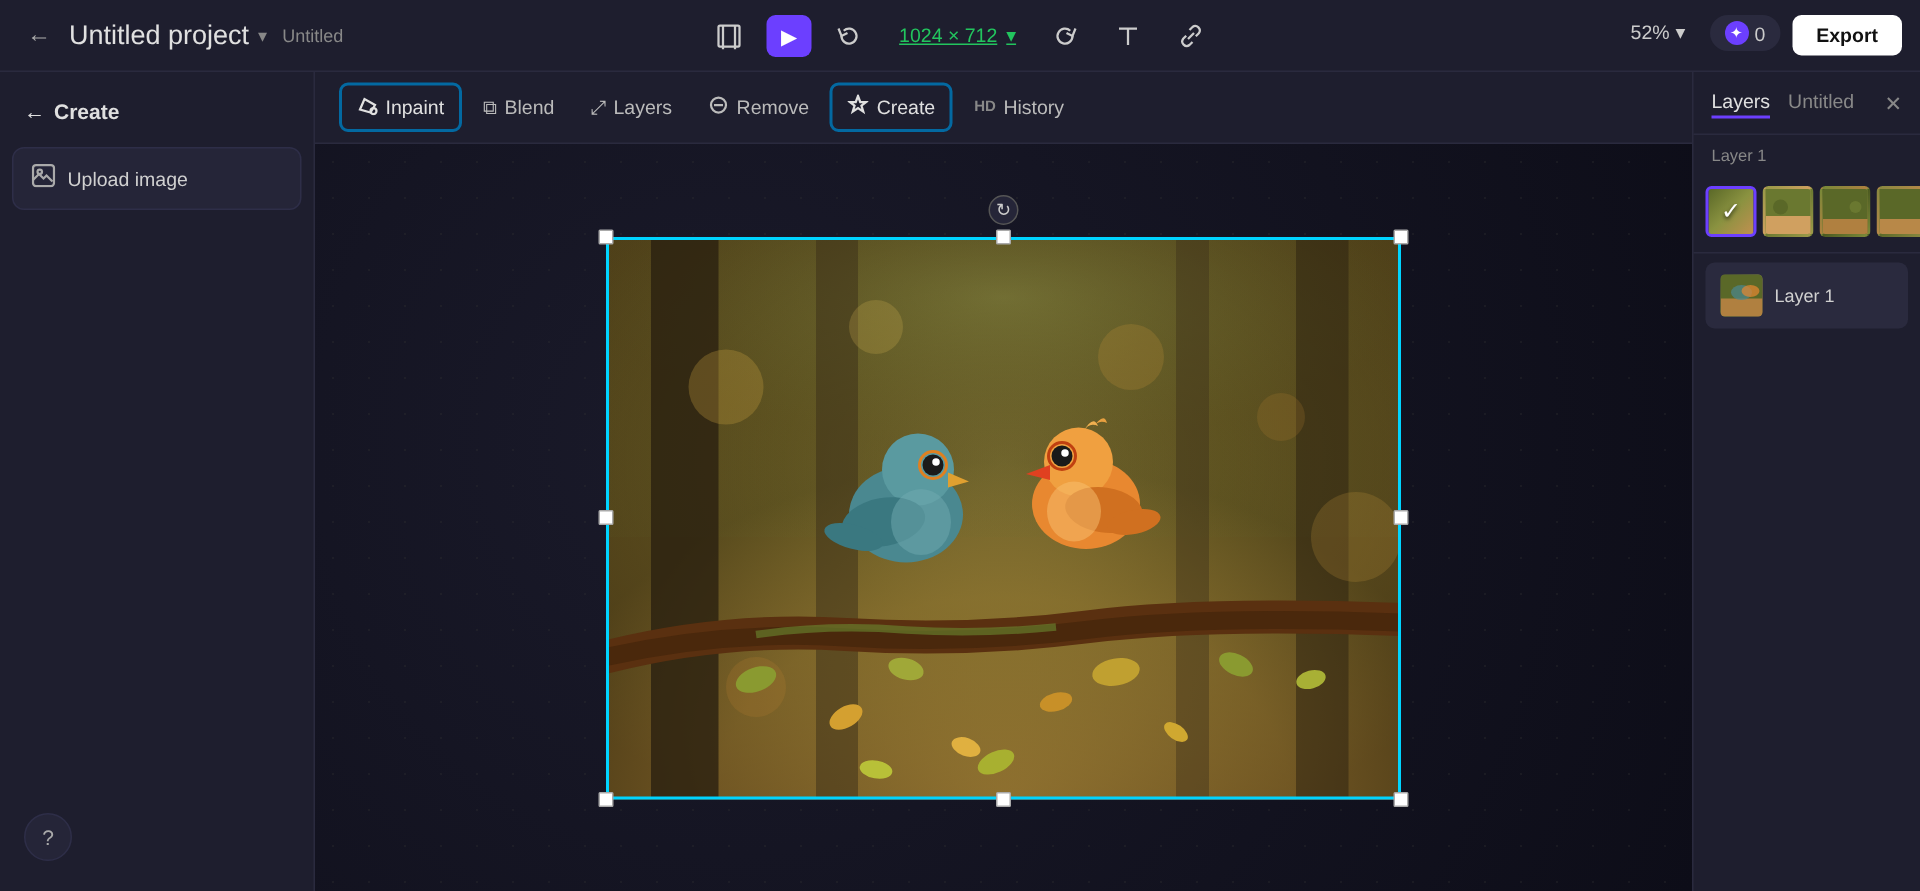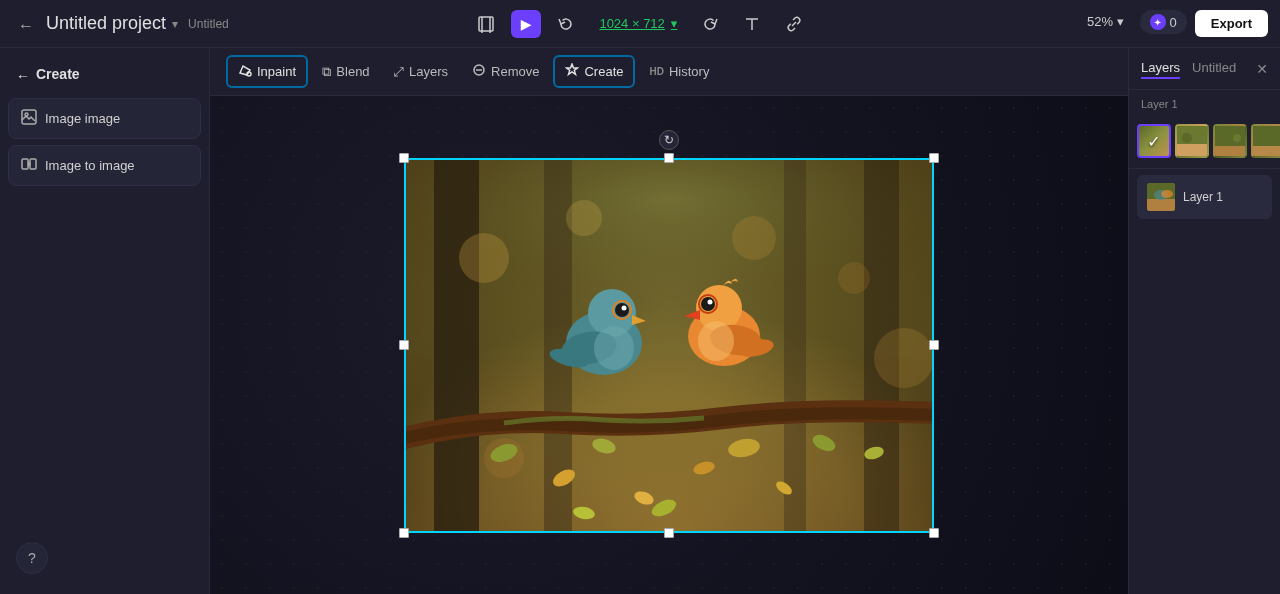--- a/index.html
+++ b/index.html
@@ -517,32 +517,21 @@
       <span>Create</span>
     </div>
     <div class="sidebar-item">
       <span class="sidebar-item-icon">
         <svg width="16" height="16" viewBox="0 0 16 16" fill="none" stroke="#aaa" stroke-width="1.5">
           <rect x="1" y="1" width="14" height="14" rx="2"></rect>
           <circle cx="5.5" cy="5.5" r="1.5"></circle>
           <path d="M1 11l4-4 3 3 2-2 4 4"></path>
         </svg>
       </span>
-      <span>Image image</span>
-    </div>
-    <div class="sidebar-item">
-      <span class="sidebar-item-icon">
-        <svg width="16" height="16" viewBox="0 0 16 16" fill="none" stroke="#aaa" stroke-width="1.5">
-          <rect x="1" y="3" width="6" height="10" rx="1"></rect>
-          <rect x="9" y="3" width="6" height="10" rx="1"></rect>
-          <line x1="7" y1="8" x2="9" y2="8"></line>
-          <polyline points="7,6 9,8 7,10"></polyline>
-        </svg>
-      </span>
-      <span>Image to image</span>
+      <span>Upload image</span>
     </div>
     <div class="sidebar-bottom">
       <button class="help-btn">?</button>
     </div>
   </div>
 
   <div class="canvas-area">
 
     <div class="toolbar">
       <button class="toolbar-btn active-red">

